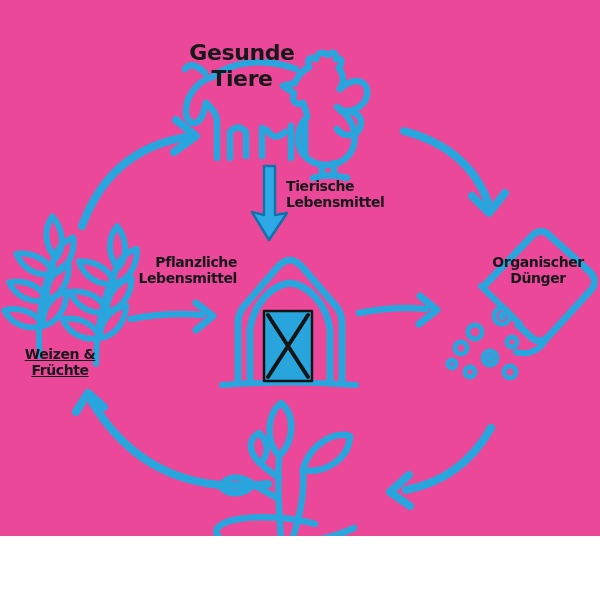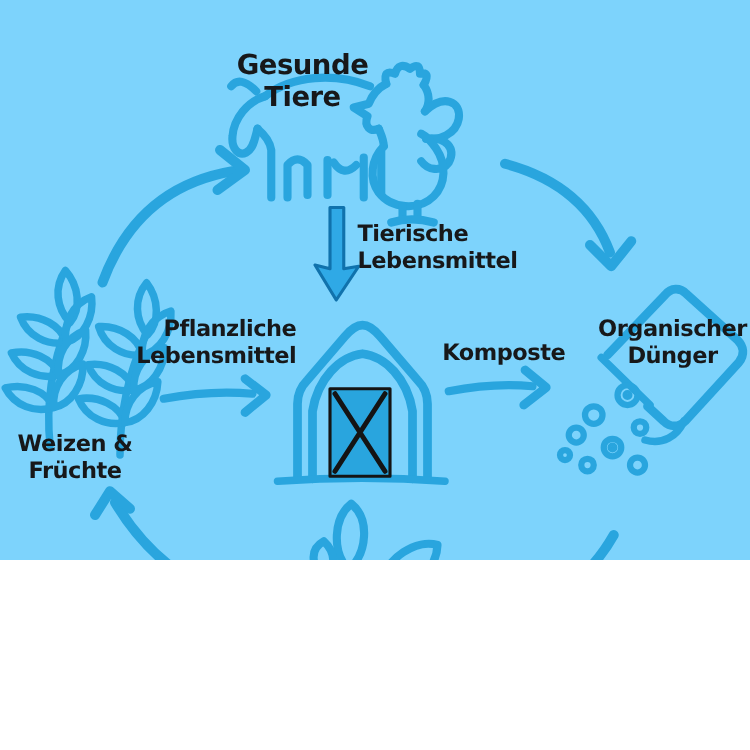--- a/index.html
+++ b/index.html
@@ -1,23 +1,23 @@
 <!DOCTYPE html>
 <html><head>
 <meta charset="utf-8">
 <style>
   html,body{margin:0;padding:0;background:#fff;}
   .canvas{
-    position:relative;width:600px;height:448px;background:#7dd3fc;overflow:hidden;
+    position:relative;width:600px;height:536px;background:#ec4899;overflow:hidden;
     font-family:"DejaVu Sans",sans-serif;
   }
   .canvas svg{position:absolute;left:0;top:0;}
   .label{
     position:absolute;white-space:pre-line;color:#17181A;
-    font-weight:700;font-size:18px;line-height:1.16;letter-spacing:-0.4px;
+    font-weight:700;font-size:14px;line-height:1.16;letter-spacing:-0.4px;
     text-align:center;z-index:5;
   }
   .label--big{font-size:22px;}
   .label--left{text-align:left;}
 </style>
 </head>
 <body>
 
 <div class="canvas">
 
@@ -140,21 +140,20 @@
 
   <div class="label label--big" style="left:178px;top:40px;width:128px;">Gesunde
 Tiere</div>
 
   <div class="label label--left" style="left:286px;top:178px;width:140px;">Tierische
 Lebensmittel</div>
 
   <div class="label" style="left:103px;top:254px;width:134px;text-align:right;">Pflanzliche
 Lebensmittel</div>
 
-  <div class="label" style="left:2px;top:346px;width:116px;">Weizen &amp;
+  <div class="label" style="left:2px;top:346px;width:116px;text-decoration:underline;">Weizen &amp;
 Früchte</div>
 
-  <div class="label" style="left:352px;top:273px;width:102px;">Komposte</div>
 
   <div class="label" style="left:474px;top:254px;width:128px;">Organischer
 Dünger</div>
 
 </div>
 
 </body></html>

